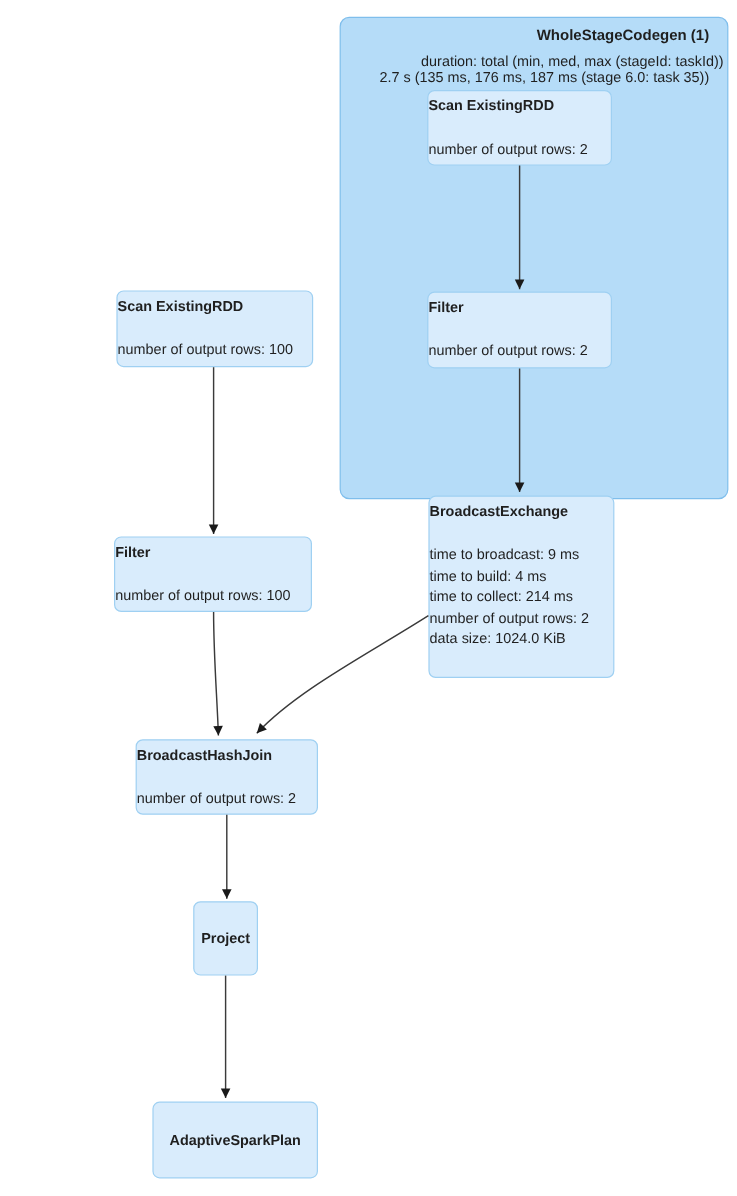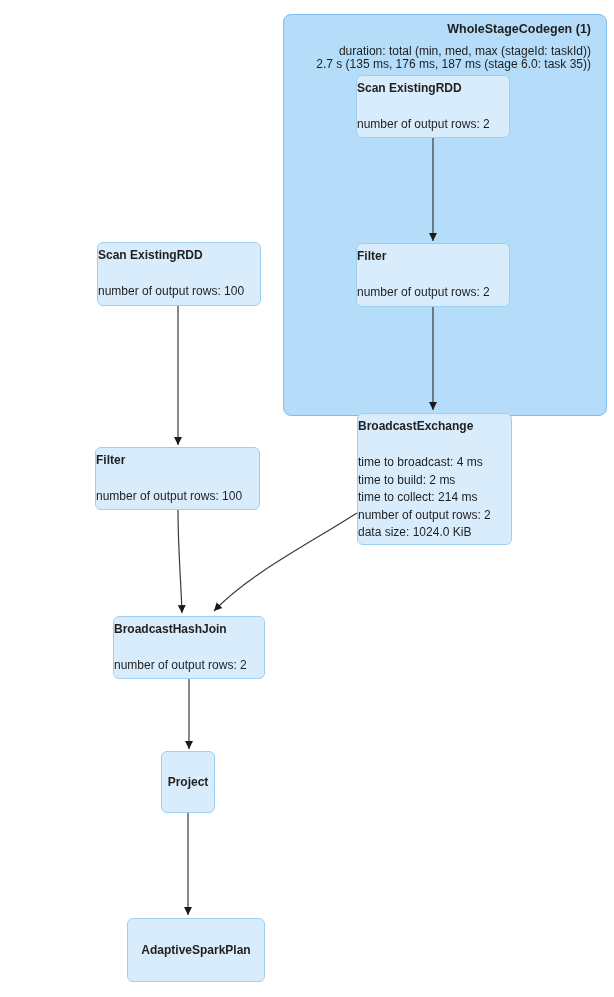--- a/index.html
+++ b/index.html
@@ -13,21 +13,21 @@
     position:absolute;box-sizing:border-box;
     background:var(--cluster-fill,#b5dcf8);
     border:1px solid var(--cluster-border,#7fbeec);
     border-radius:8px;
   }
   .cluster-left{left:33px;top:181px;width:300px;height:691px;z-index:1;}
   .cluster-right{left:283px;top:14px;width:324px;height:402px;z-index:2;}
   .cl-label{position:absolute;white-space:nowrap;font-size:12px;line-height:13px;}
   .cl-title{font-weight:bold;font-size:12.5px;line-height:14px;}
   .cluster-right .cl-title{top:7px;right:15px;}
-  .cluster-right .cl-d1{top:30px;right:15px;}
+  .cluster-right .cl-d1{top:30px;right:3px;}
   .cluster-right .cl-d2{top:43px;right:15px;}
   .cluster-left .cl-title{top:8px;left:147px;}
   .cluster-left .cl-d1{top:33px;left:27px;}
   .cluster-left .cl-d2{top:46px;left:9px;}
   .node{
     position:absolute;box-sizing:border-box;z-index:3;
     background:var(--node-fill,#d9ecfc);
     border:1px solid var(--node-border,#9fd0f2);
     border-radius:6px;padding:4px 0;
     font-size:12px;white-space:nowrap;
@@ -54,24 +54,24 @@
   <div class="node" style="left:356px;top:75px;width:154px;height:63px;">
     <div class="node-title">Scan ExistingRDD</div>
     <div class="node-metric">number of output rows: 2</div>
   </div>
 
   <div class="node" style="left:356px;top:243px;width:154px;height:64px;">
     <div class="node-title">Filter</div>
     <div class="node-metric">number of output rows: 2</div>
   </div>
 
-  <div class="node" style="left:357px;top:413px;width:155px;height:132px;">
+  <div class="node" style="left:357px;top:413px;width:155px;height:152px;">
     <div class="node-title">BroadcastExchange</div>
-    <div class="node-metric">time to broadcast: 4 ms</div>
-    <div class="node-metric">time to build: 2 ms</div>
+    <div class="node-metric">time to broadcast: 9 ms</div>
+    <div class="node-metric">time to build: 4 ms</div>
     <div class="node-metric">time to collect: 214 ms</div>
     <div class="node-metric">number of output rows: 2</div>
     <div class="node-metric">data size: 1024.0 KiB</div>
   </div>
 
   <div class="node" style="left:97px;top:242px;width:164px;height:64px;">
     <div class="node-title">Scan ExistingRDD</div>
     <div class="node-metric">number of output rows: 100</div>
   </div>
 

